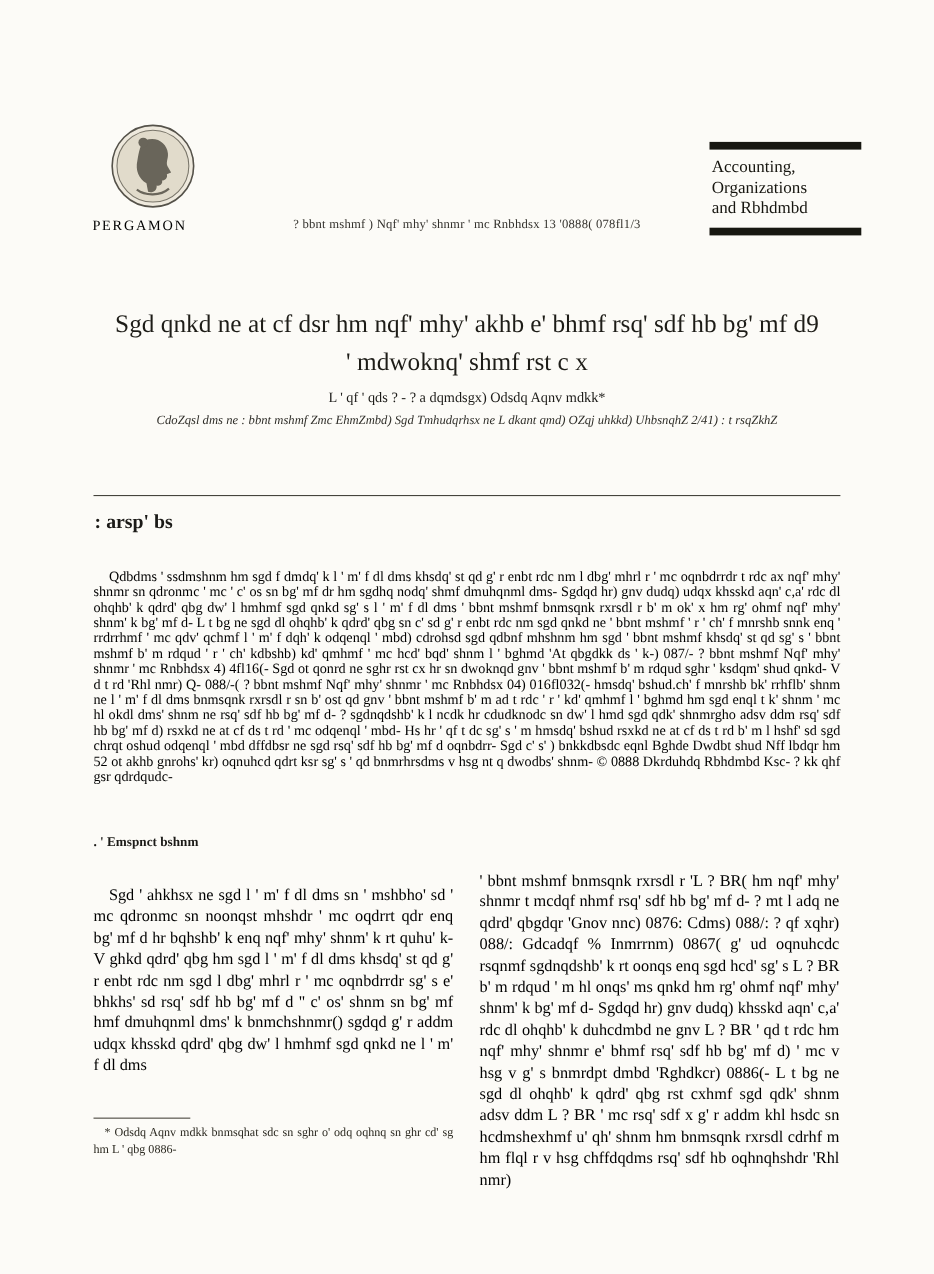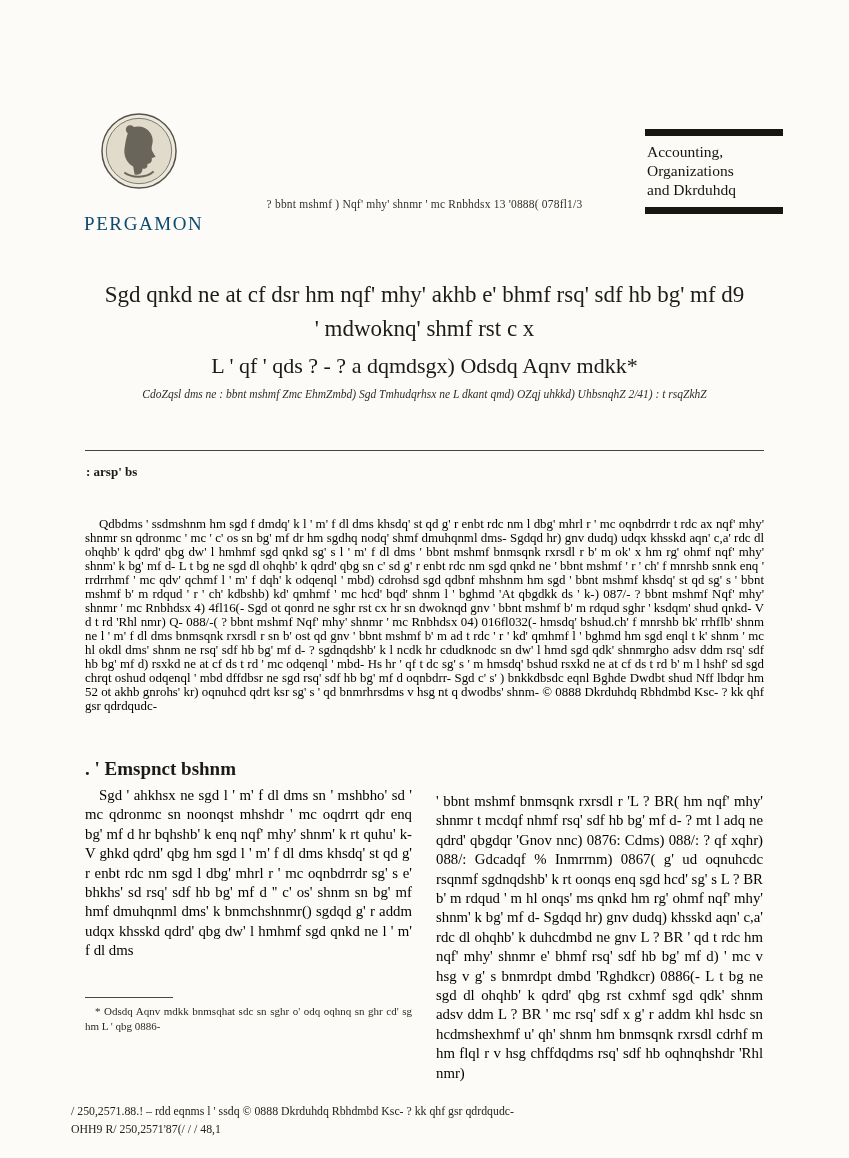--- a/index.html
+++ b/index.html
@@ -8,50 +8,50 @@
     position: relative;
     width: 849px; height: 1158px;
     background: #fcfbf7;
     color: #1b1a17;
     font-family: "Liberation Serif", serif;
     overflow: hidden;
   }
   
   .pergamon { position: absolute; left: 84px; top: 112px; width: 112px; }
   .pergamon svg { display: block; width: 78px; height: 78px; margin-left: 16px; }
-  .pergamon-name { margin-top: 23px; font-size: 19px; letter-spacing: 1.6px; color: #0c4a6e; }
+  .pergamon-name { margin-top: 7px; font-size: 13px; letter-spacing: 1.6px; color: #000000; }
   .citation {
     position: absolute; top: 198px; left: 0; right: 0;
     text-align: center; font-size: 11.5px; color: #33312c; letter-spacing: .2px;
   }
   .aos { position: absolute; top: 129px; right: 66px; width: 138px; }
   .aos-bar { height: 7px; background: #171711; }
   .aos-lines { padding: 6px 2px 8px 2px; font-size: 15.5px; line-height: 19px; color: #16150f; }
   
   .title {
     position: absolute; top: 263px; left: 55px; right: 55px;
     text-align: center; font-size: 23px; line-height: 34px; font-weight: 400; color: #1d1c17;
   }
-  .authors { position: absolute; top: 353px; left: 0; right: 0; text-align: center; font-size: 22px; }
+  .authors { position: absolute; top: 353px; left: 0; right: 0; text-align: center; font-size: 13px; }
   .affiliation {
-    position: absolute; top: 388px; left: 0; right: 0; text-align: center;
+    position: absolute; top: 376px; left: 0; right: 0; text-align: center;
     font-style: italic; font-size: 11.5px; color: #2e2d28;
   }
   .rule-top { position: absolute; top: 450px; left: 85px; right: 85px; border: 0; border-top: 1px solid #45443d; margin: 0; }
   
-  .abs-head { position: absolute; top: 464px; left: 86px; font-size: 13px; font-weight: 700; }
+  .abs-head { position: absolute; top: 464px; left: 86px; font-size: 18px; font-weight: 700; }
   .abs-body {
     position: absolute; top: 504px; left: 85px; width: 679px;
     font-size: 12.9px; line-height: 14px; text-align: justify; text-indent: 14px; color: #000000;
   }
   
   .cols { position: absolute; top: 758px; left: 85px; width: 679px; display: flex; gap: 24px; }
   .col { width: 327px; }
   .col-right { padding-top: 34px; }
-  .intro-head { font-size: 19px; font-weight: 700; margin: 0 0 6px 0; }
+  .intro-head { font-size: 12px; font-weight: 700; margin: 0 0 32px 0; }
   .col p { margin: 0; font-size: 14.8px; line-height: 19.4px; text-align: justify; color: #000000; }
   .col-left p { text-indent: 14px; }
   
   .footnote { margin-top: 36px; }
   .fn-rule { width: 88px; border: 0; border-top: 1px solid #4a483f; margin: 0 0 6px 0; }
   .fn-text { font-size: 11px; line-height: 15.8px; text-align: justify; text-indent: 10px; color: #2b2920; }
   
   .footer { position: absolute; left: 71px; bottom: 20px; font-size: 11.8px; line-height: 18px; color: #26241c; }
 </style>
 </head>
@@ -70,21 +70,21 @@
     <div class="pergamon-name">PERGAMON</div>
   </div>
 
   <div class="citation">? bbnt mshmf ) Nqf' mhy' shnmr ' mc Rnbhdsx 13 '0888( 078fl1/3</div>
 
   <div class="aos">
     <div class="aos-bar"></div>
     <div class="aos-lines">
       <div>Accounting,</div>
       <div>Organizations</div>
-      <div>and Dkrduhdq</div>
+      <div>and Rbhdmbd</div>
     </div>
     <div class="aos-bar"></div>
   </div>
 
   <h1 class="title">
     <span>Sgd qnkd ne at cf dsr hm nqf' mhy' akhb e' bhmf rsq' sdf hb bg' mf d9</span><br>
     <span>' mdwoknq' shmf rst c x</span>
   </h1>
   <div class="authors">L ' qf ' qds ? - ? a dqmdsgx) Odsdq Aqnv mdkk*</div>
   <div class="affiliation">CdoZqsl dms ne : bbnt mshmf Zmc EhmZmbd) Sgd Tmhudqrhsx ne L dkant qmd) OZqj uhkkd) UhbsnqhZ 2/41) : t rsqZkhZ</div>
@@ -101,18 +101,14 @@
       <div class="footnote">
         <hr class="fn-rule">
         <div class="fn-text">* Odsdq Aqnv mdkk bnmsqhat sdc sn sghr o' odq oqhnq sn ghr cd' sg hm L ' qbg 0886-</div>
       </div>
     </div>
     <div class="col col-right">
       <p>' bbnt mshmf bnmsqnk rxrsdl r 'L ? BR( hm nqf' mhy' shnmr t mcdqf nhmf rsq' sdf hb bg' mf d- ? mt l adq ne qdrd' qbgdqr 'Gnov nnc) 0876: Cdms) 088/: ? qf xqhr) 088/: Gdcadqf % Inmrrnm) 0867( g' ud oqnuhcdc rsqnmf sgdnqdshb' k rt oonqs enq sgd hcd' sg' s L ? BR b' m rdqud ' m hl onqs' ms qnkd hm rg' ohmf nqf' mhy' shnm' k bg' mf d- Sgdqd hr) gnv dudq) khsskd aqn' c,a' rdc dl ohqhb' k duhcdmbd ne gnv L ? BR ' qd t rdc hm nqf' mhy' shnmr e' bhmf rsq' sdf hb bg' mf d) ' mc v hsg v g' s bnmrdpt dmbd 'Rghdkcr) 0886(- L t bg ne sgd dl ohqhb' k qdrd' qbg rst cxhmf sgd qdk' shnm adsv ddm L ? BR ' mc rsq' sdf x g' r addm khl hsdc sn hcdmshexhmf u' qh' shnm hm bnmsqnk rxrsdl cdrhf m hm flql r v hsg chffdqdms rsq' sdf hb oqhnqhshdr 'Rhl nmr)</p>
     </div>
   </div>
 
-  <div class="footer">
-    <div>/ 250,2571.88.! – rdd eqnms l ' ssdq © 0888 Dkrduhdq Rbhdmbd Ksc- ? kk qhf gsr qdrdqudc-</div>
-    <div>OHH9 R/ 250,2571'87(/ / / 48,1</div>
-  </div>
 
 </div>
 
 </body></html>

